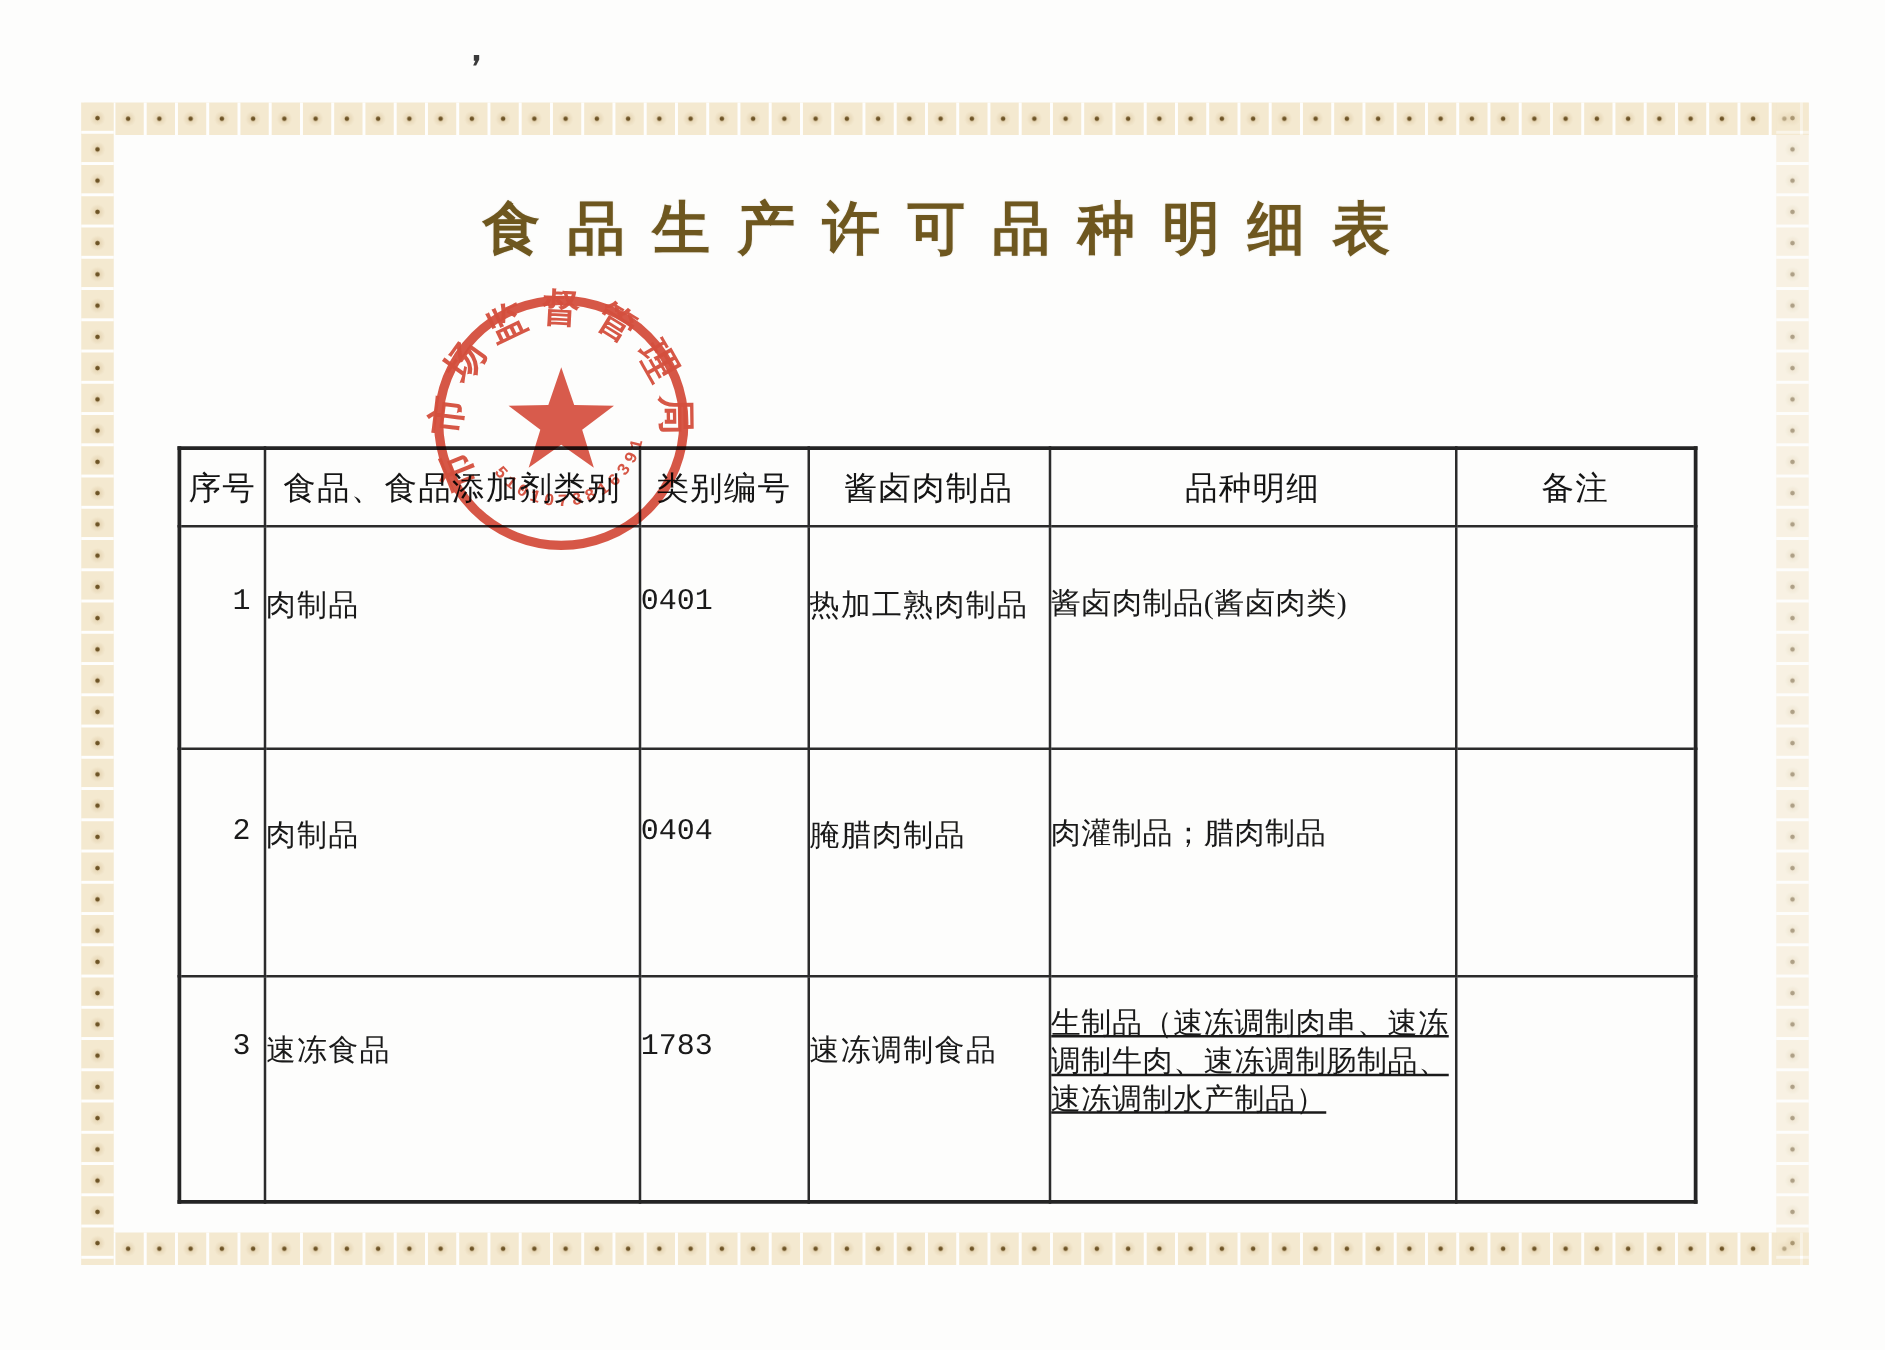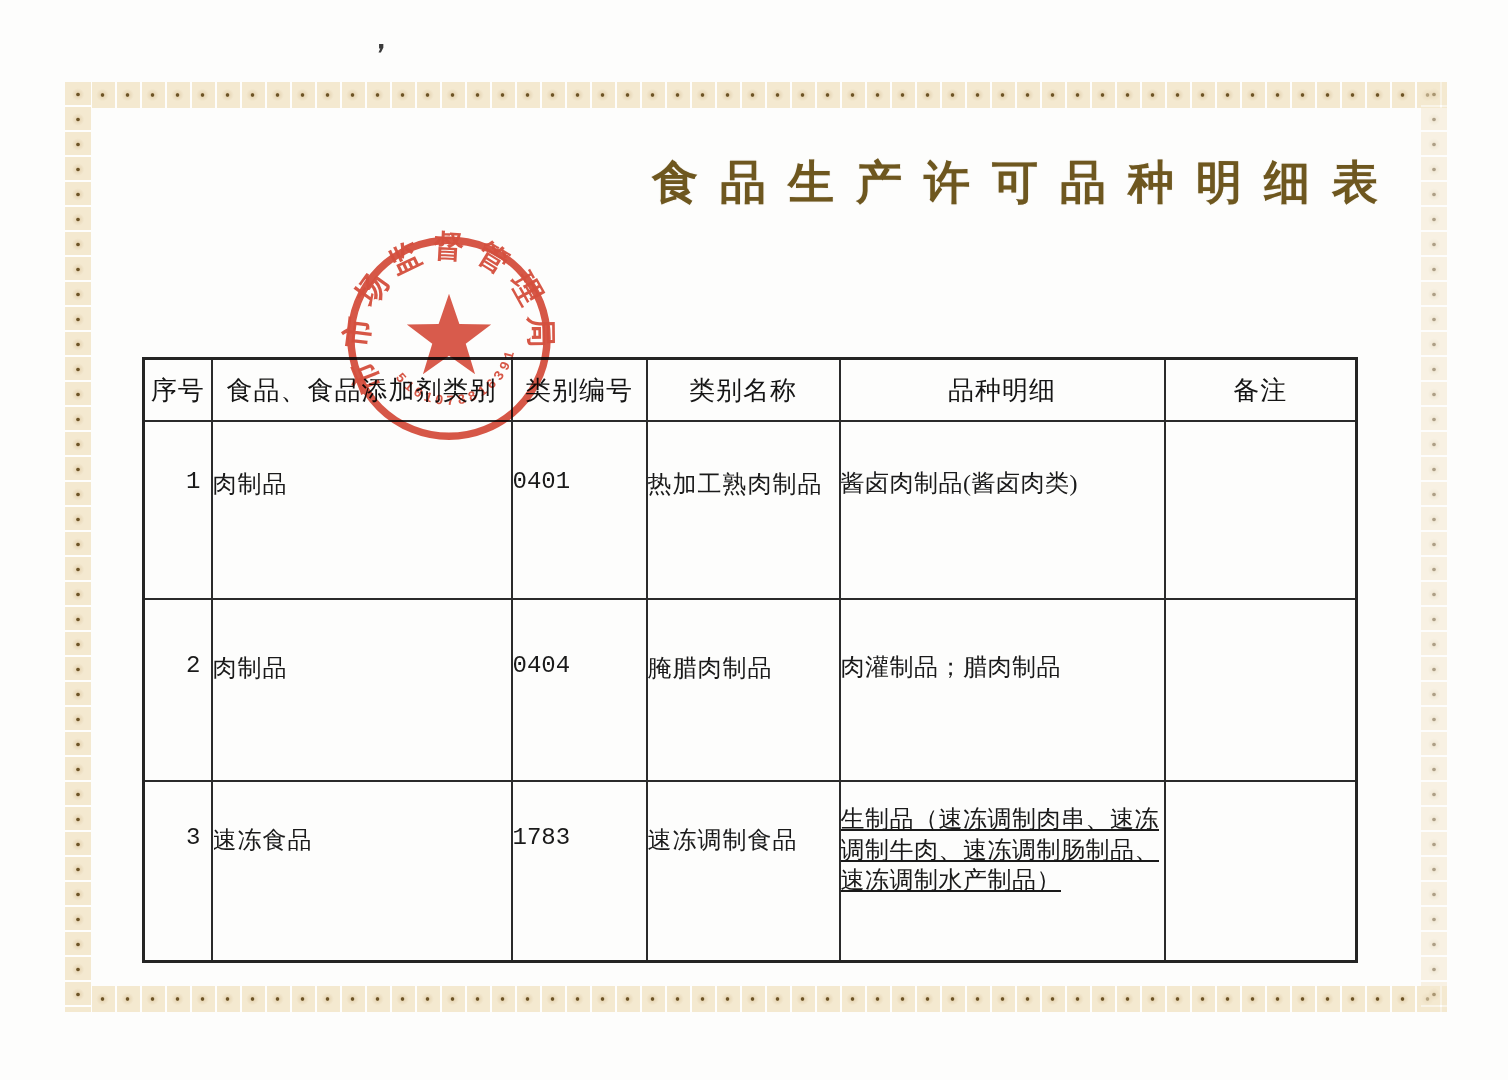--- a/index.html
+++ b/index.html
@@ -35,21 +35,21 @@
       repeating-linear-gradient(0deg, rgba(255,255,255,.95) 0 2px, rgba(255,255,255,0) 2px 25px);
   }
   .bs-top{left:65px;top:82px;width:1382px;height:26px;}
   .bs-bottom{left:65px;top:986px;width:1382px;height:26px;}
   .bs-left{left:65px;top:82px;width:26px;height:930px;}
   .bs-right{left:1421px;top:82px;width:26px;height:930px;opacity:.55;}
 
   
   .doc-title{
     position:absolute;left:120px;top:152px;width:1280px;
-    text-align:right;
+    text-align:center;
     font-size:46px;font-weight:700;
     letter-spacing:22px;
     color:#6e571f;
     text-shadow:0 0 1px rgba(110,87,31,.35);
   }
   .license-line{
     position:absolute;left:176px;top:266px;width:1240px;
     white-space:nowrap;
   }
   .license-label{font-size:28px;font-weight:700;color:#141414;letter-spacing:2px;}
@@ -141,21 +141,21 @@
         <col style="width:135px">
       <col style="width:193px">
         <col style="width:325px">
         <col style="width:192px">
     </colgroup>
     <thead>
       <tr>
         <th class="hdr">序号</th>
         <th class="hdr">食品、食品添加剂类别</th>
         <th class="hdr">类别编号</th>
-        <th class="hdr">类别名称</th>
+        <th class="hdr">酱卤肉制品</th>
         <th class="hdr">品种明细</th>
         <th class="hdr">备注</th>
       </tr>
     </thead>
     <tbody>
       <tr class="row-1">
         <td class="no">1</td>
         <td class="cat">肉制品</td>
         <td class="code">0401</td>
         <td class="name">热加工熟肉制品</td>

